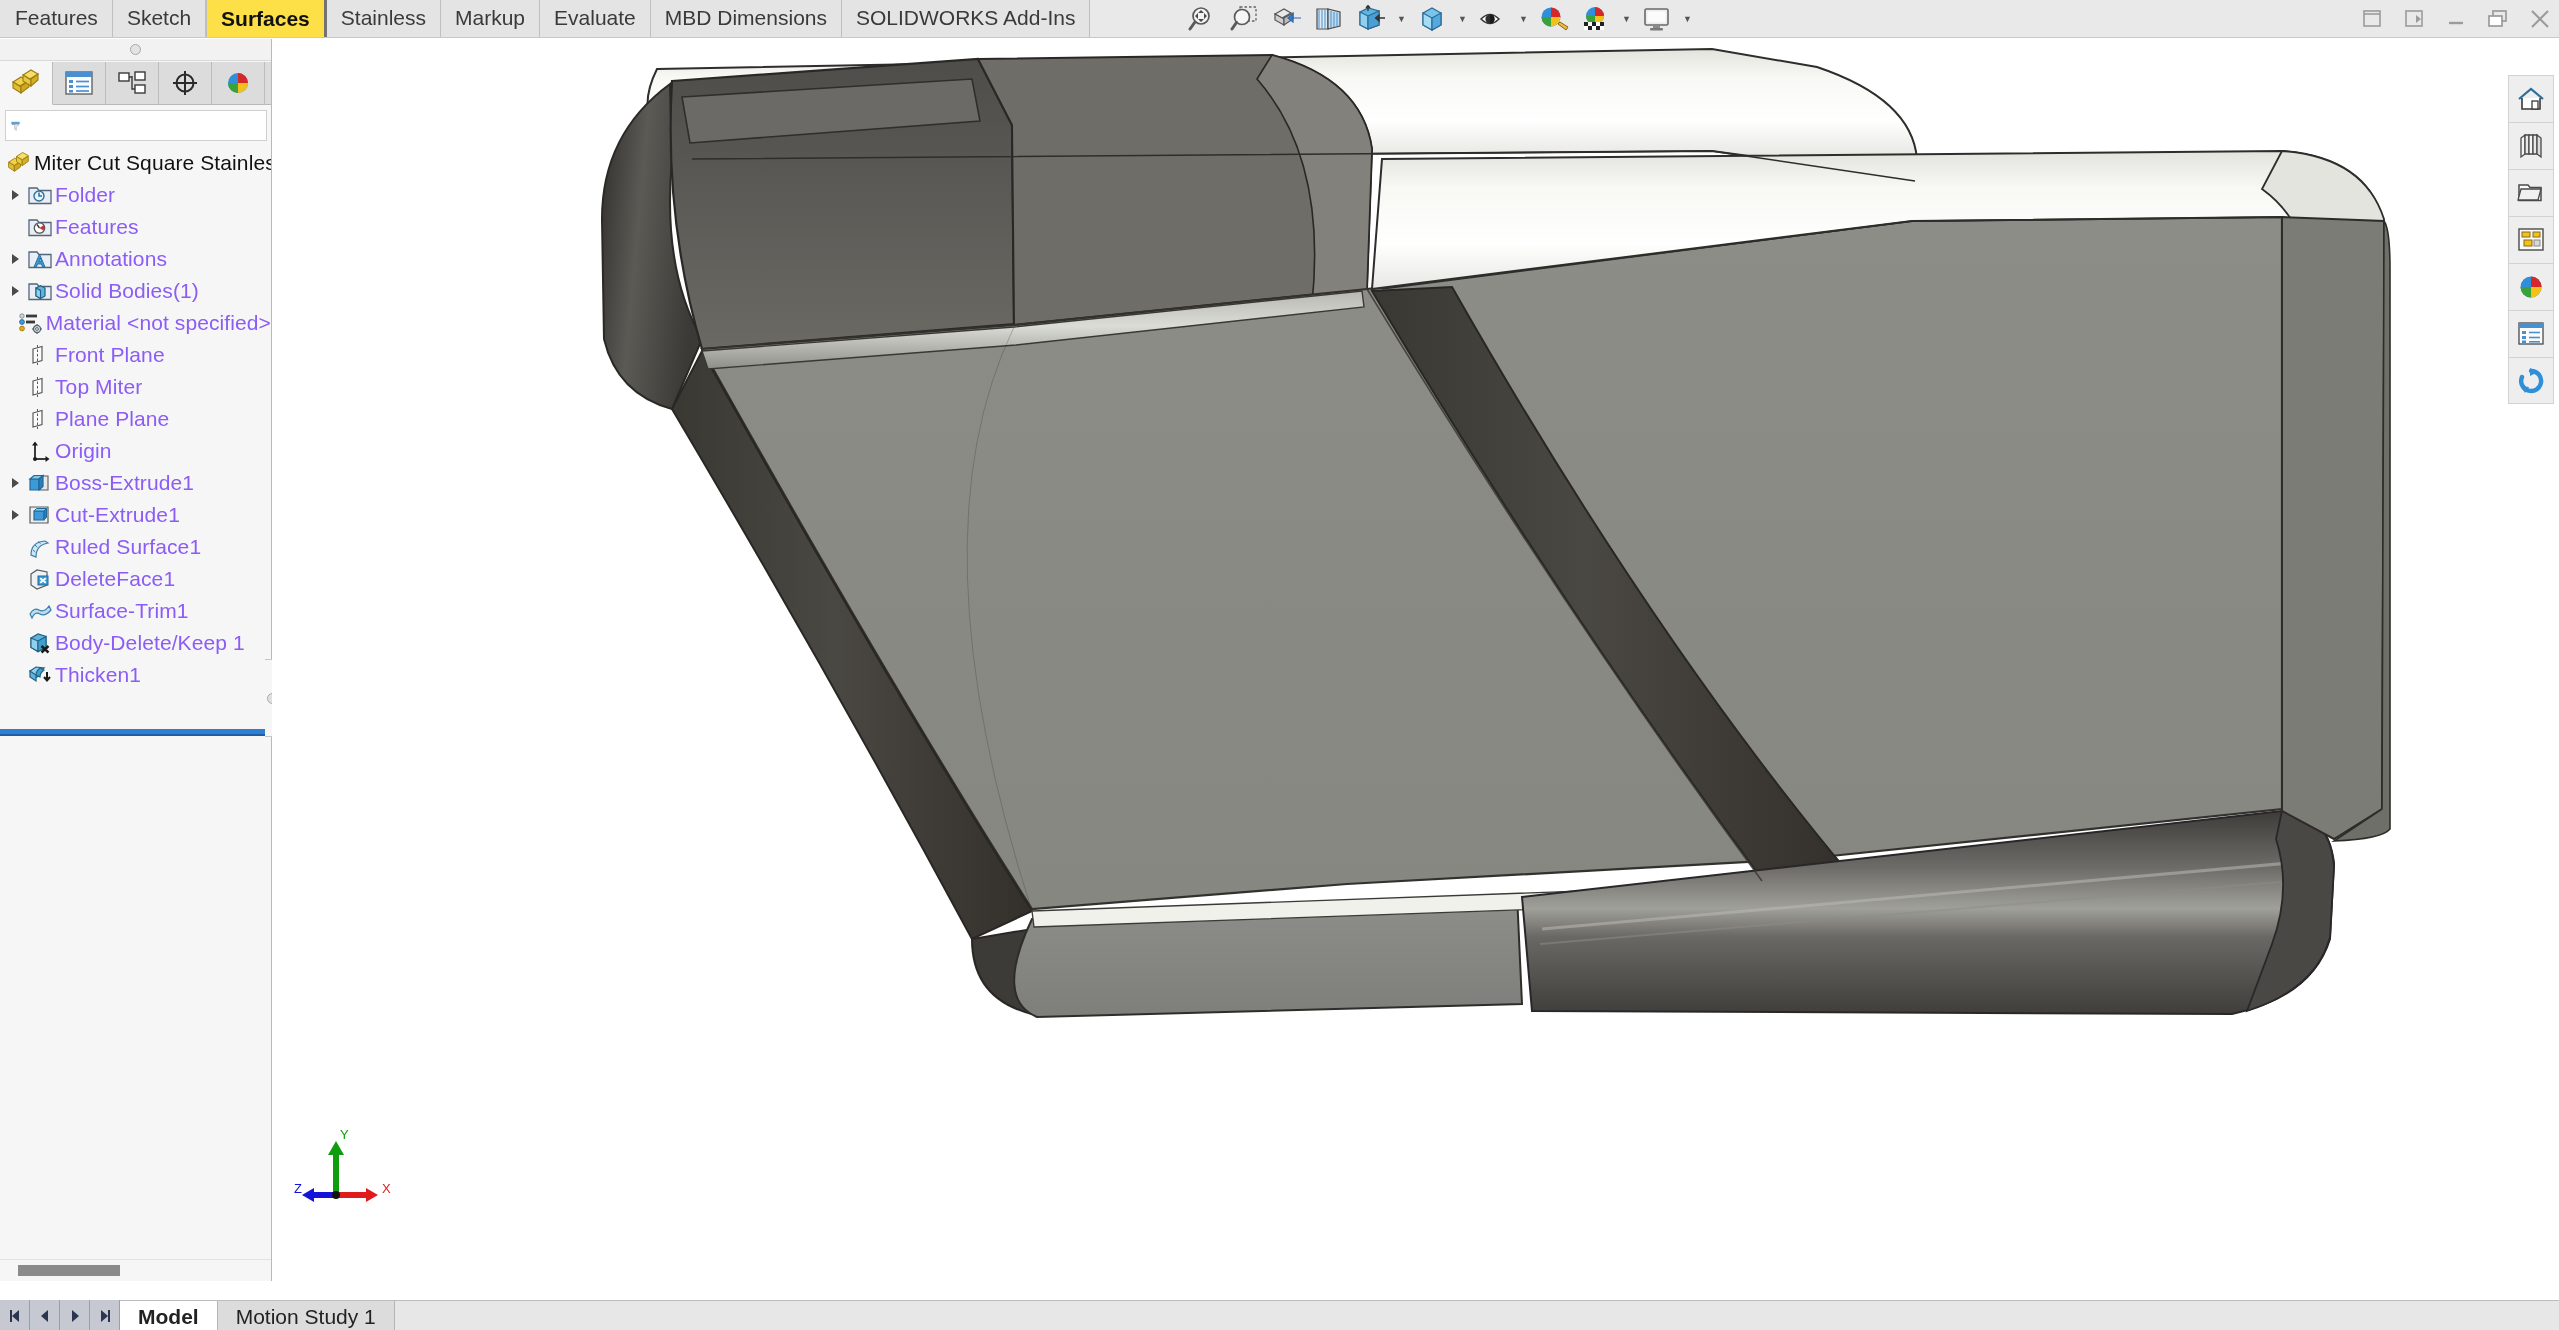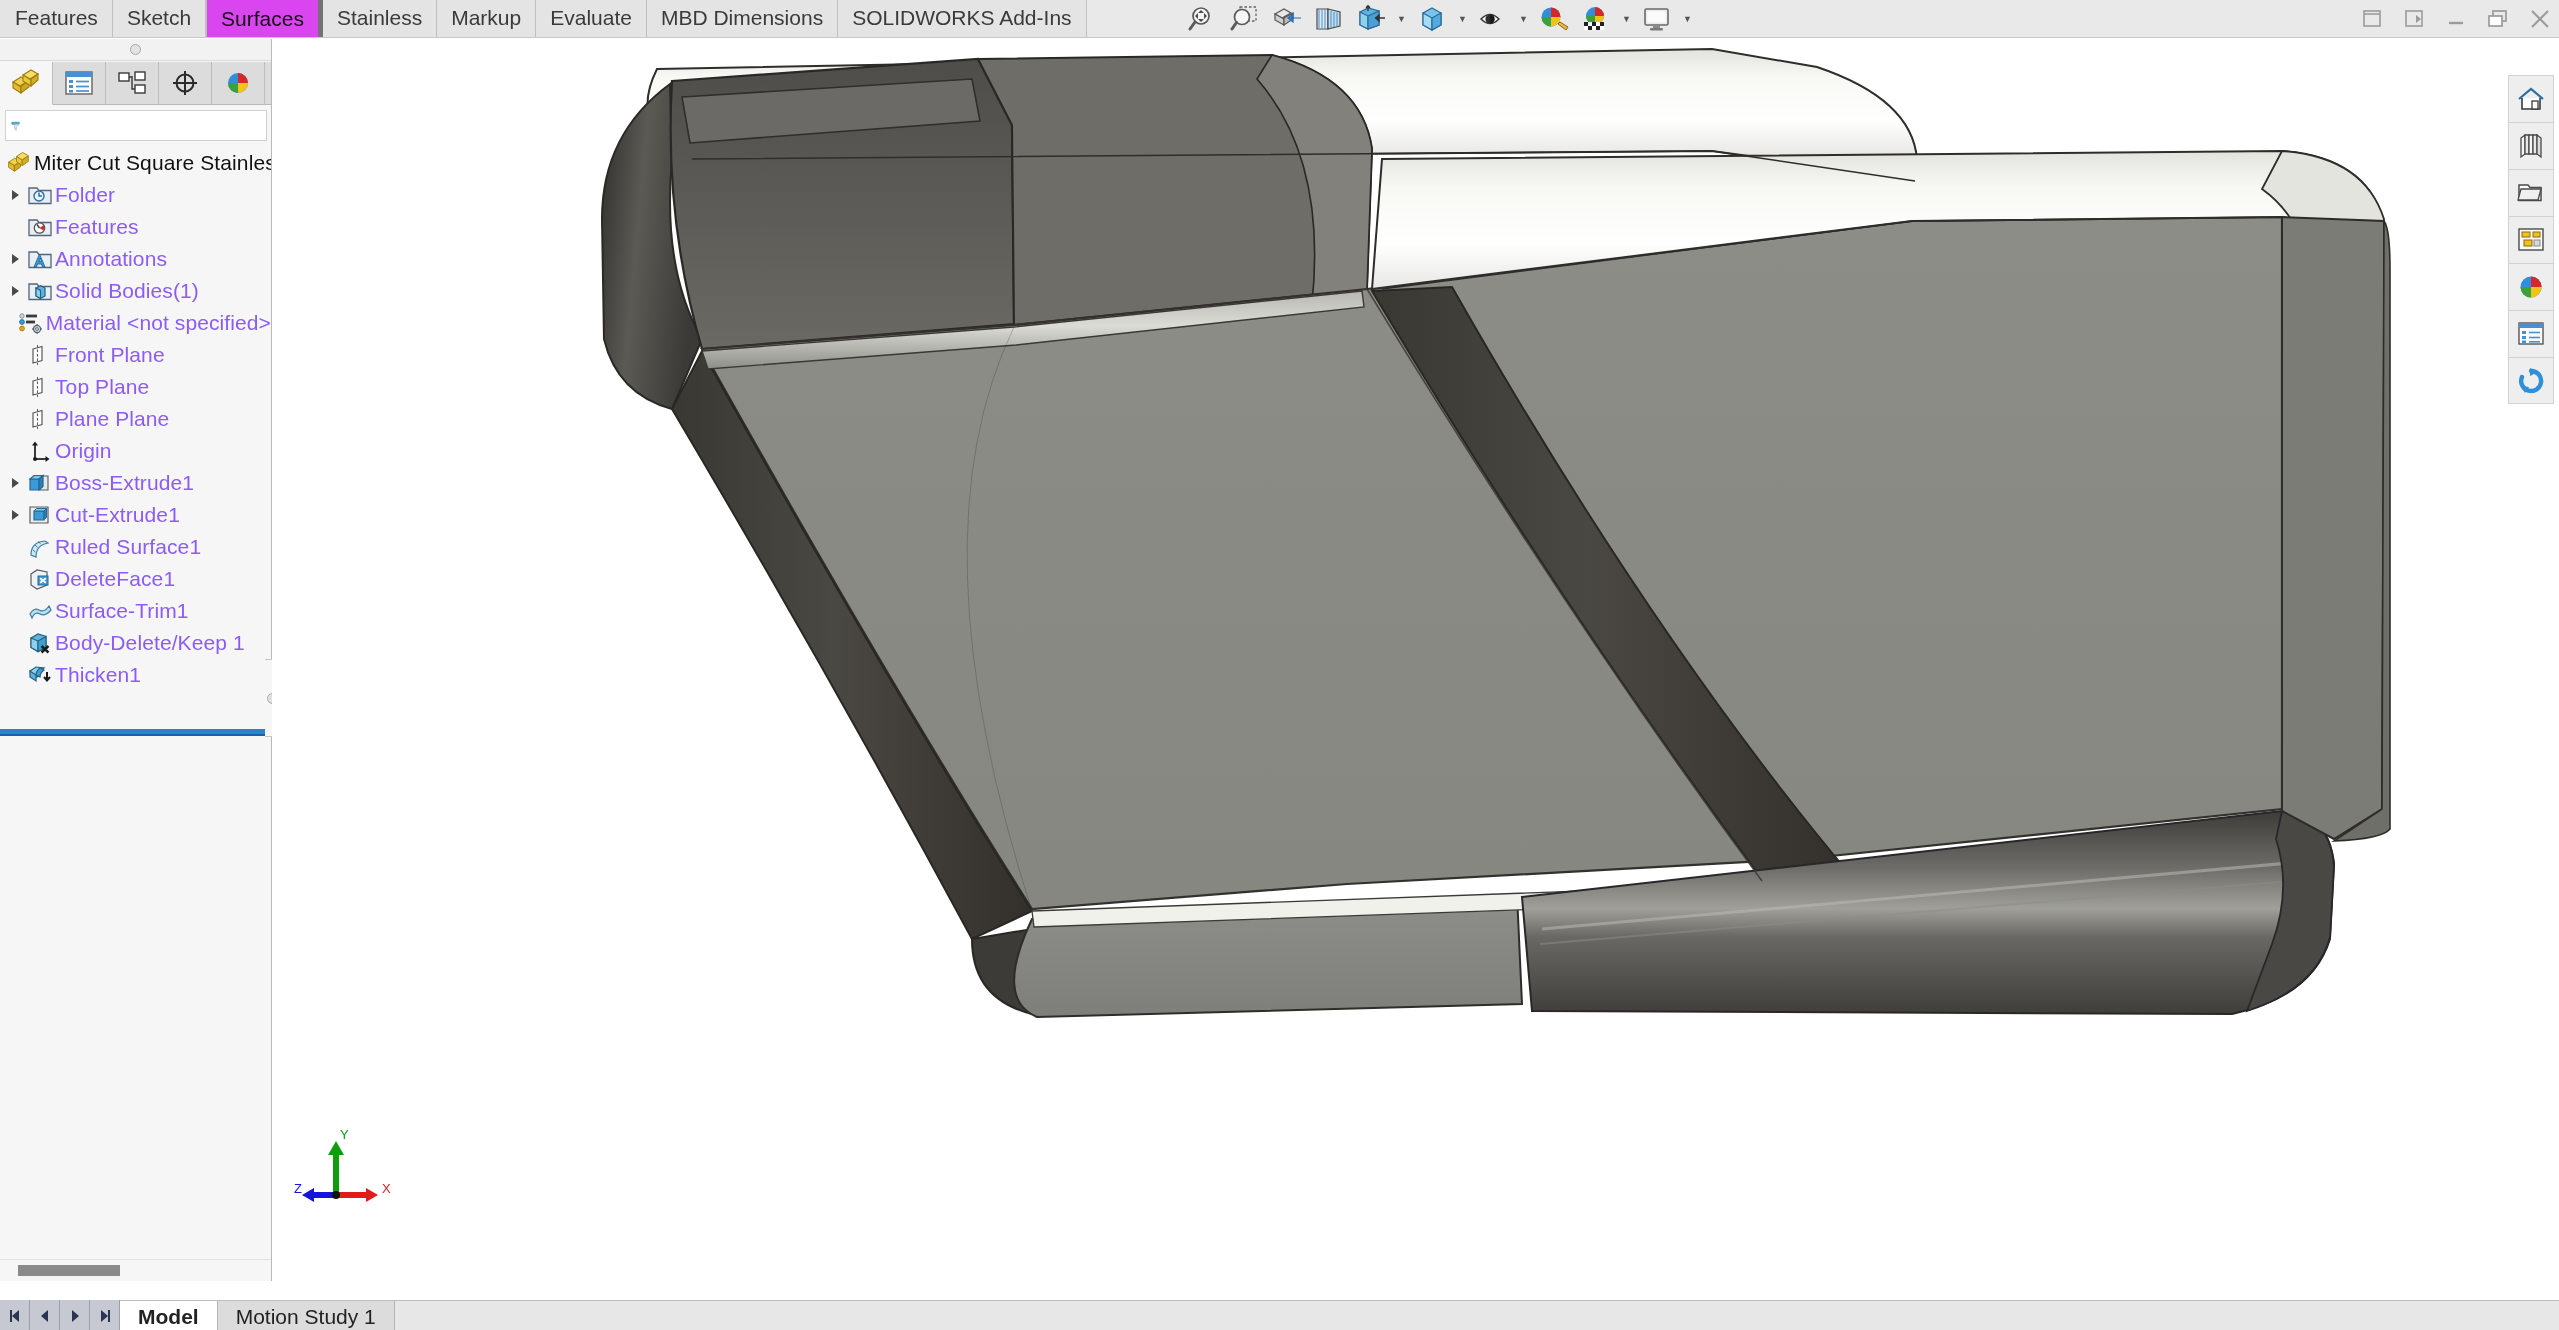--- a/index.html
+++ b/index.html
@@ -23,22 +23,22 @@
     height:38px; line-height:38px;
     padding:0 14px;
     font-size:21px; color:#3a3a3a;
     border-right:1px solid #c0c0c0;
     background:#e4e4e4;
     white-space:nowrap;
     cursor:default;
   }
   .cmdtab:first-child { border-left:1px solid #e4e4e4; }
   .cmdtab.active {
-    background:#d946ef; font-weight:normal; color:#111;
-    border-left:1px solid #bdbdbd; border-right:5px solid #737373;
+    background:#fde047; font-weight:bold; color:#111;
+    border-left:1px solid #bdbdbd; border-right:3px solid #737373;
     border-top:1px solid #fbfbfa;
   }
 
   
   .toolcluster {
     position:absolute; top:2px; left:1185px;
     height:34px; display:flex; align-items:center; gap:6px;
   }
   .tbtn {
     width:36px; height:32px; display:flex; align-items:center; justify-content:center;
@@ -508,21 +508,21 @@
       </div>
 
       <div class="trow">
         <div class="tarrow"></div>
         <div class="ticon">
           <svg width="24" height="24" viewBox="0 0 24 24">
             <path d="M5 6 l9 -2.5 v14 l-9 2.5z" fill="#fcfcfc" stroke="#5a5a5a" stroke-width="1.2"></path>
             <line x1="9.5" y1="2" x2="9.5" y2="22" stroke="#5a5a5a" stroke-width="1" stroke-dasharray="2.5,2"></line>
           </svg>
         </div>
-        <div class="tlabel">Top Plane</div>
+        <div class="tlabel">Top Miter</div>
       </div>
 
       <div class="trow">
         <div class="tarrow"></div>
         <div class="ticon">
           <svg width="24" height="24" viewBox="0 0 24 24">
             <path d="M5 6 l9 -2.5 v14 l-9 2.5z" fill="#fcfcfc" stroke="#5a5a5a" stroke-width="1.2"></path>
             <line x1="9.5" y1="2" x2="9.5" y2="22" stroke="#5a5a5a" stroke-width="1" stroke-dasharray="2.5,2"></line>
           </svg>
         </div>

